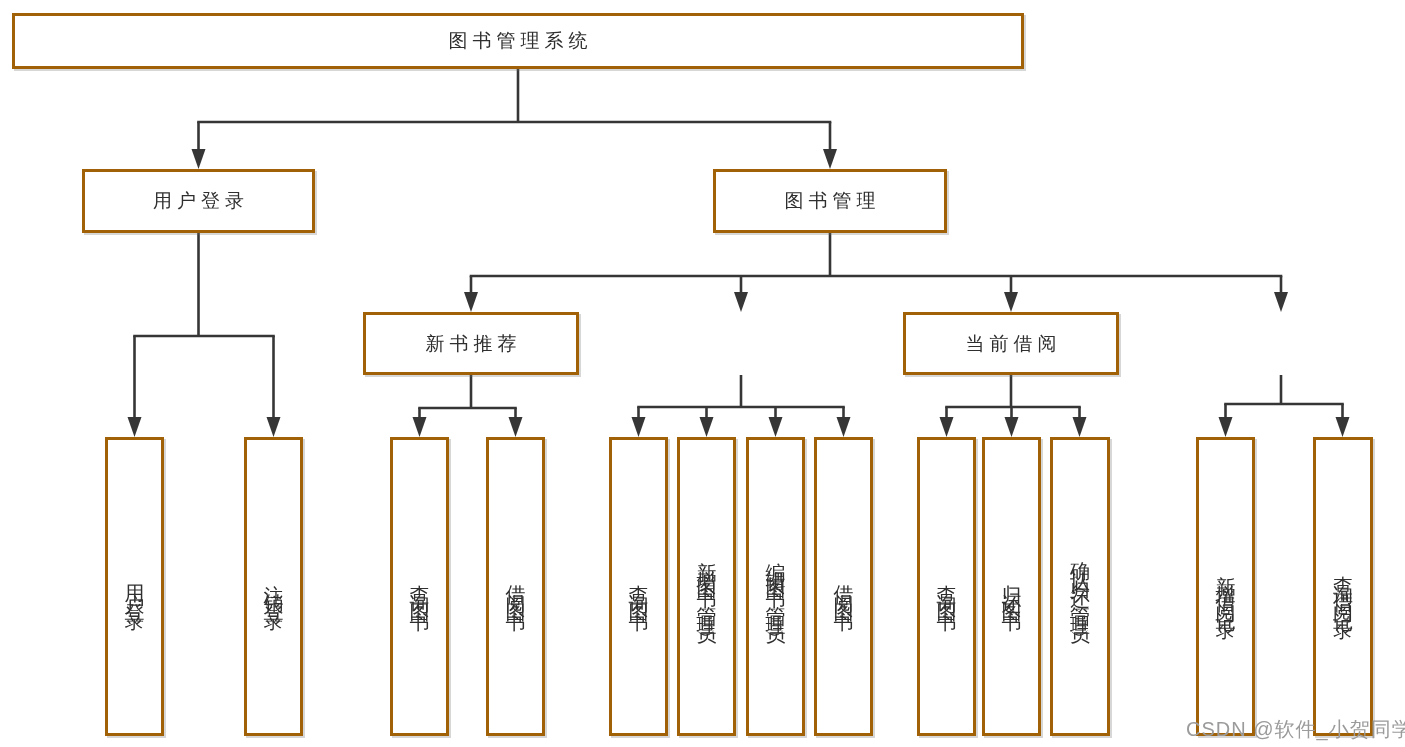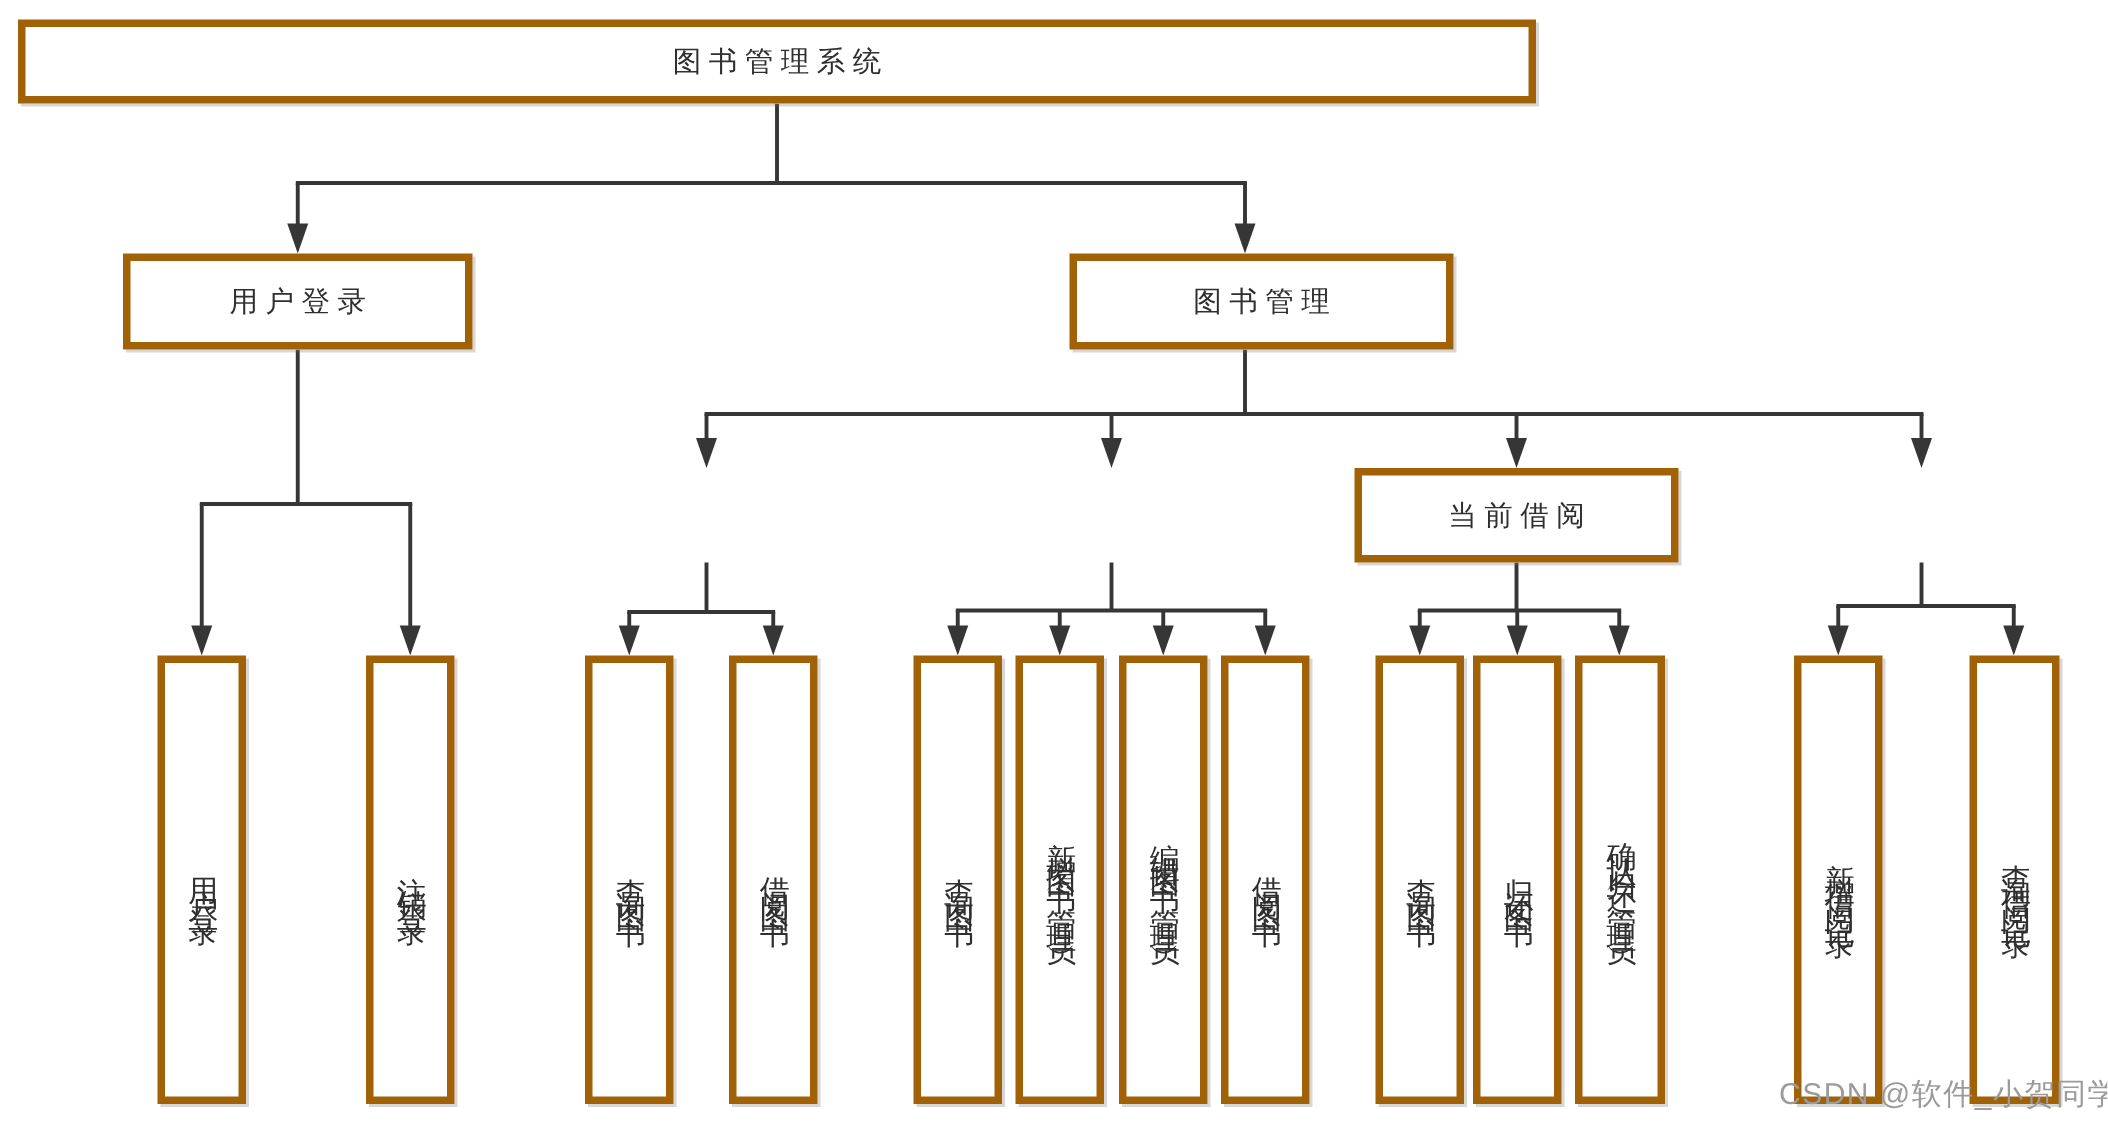--- a/index.html
+++ b/index.html
@@ -10,21 +10,21 @@
     font-family: "Liberation Sans", sans-serif;
     overflow: hidden;
   }
   .connectors { position: absolute; left: 0; top: 0; z-index: 1; }
   .connectors line { stroke: #363636; stroke-width: 2.6; }
   .connectors polygon { fill: #363636; }
   .box {
     position: absolute;
     box-sizing: border-box;
     background: #ffffff;
-    border: 5px solid #a16207;
+    border: 3px solid #a16207;
     box-shadow: 2px 2px 0 rgba(110,110,110,0.28);
     display: flex; align-items: center; justify-content: center;
     z-index: 2;
   }
   .lbl { color: #2f2f2f; }
   .box-h .lbl { font-size: 19px; letter-spacing: 5px; text-indent: 5px; white-space: nowrap; }
   .box-v .lbl {
     writing-mode: vertical-rl;
     text-orientation: mixed;
     font-size: 20px;
@@ -119,24 +119,27 @@
     </g>
   </svg>
 
   <div class="box box-h" style="left:12px;top:13px;width:1012px;height:56px">
     <span class="lbl">图书管理系统</span>
   </div>
 
   <div class="box box-h" style="left:82px;top:169px;width:233px;height:64px">
     <span class="lbl">用户登录</span>
   </div>
-  <div class="box box-h" style="left:713px;top:169px;width:256px;height:64px">
+  <div class="box box-h" style="left:713px;top:169px;width:234px;height:64px">
     <span class="lbl">图书管理</span>
   </div>
 
+  <div class="box box-h" style="left:363px;top:312px;width:216px;height:63px">
+    <span class="lbl">新书推荐</span>
+  </div>
   <div class="box box-h" style="left:903px;top:312px;width:216px;height:63px">
     <span class="lbl">当前借阅</span>
   </div>
 
   <div class="box box-v" style="left:105px;top:437px;width:59px;height:299px">
     <span class="lbl">用户登录</span>
   </div>
   <div class="box box-v" style="left:244px;top:437px;width:59px;height:299px">
     <span class="lbl">注销登录</span>
   </div>

